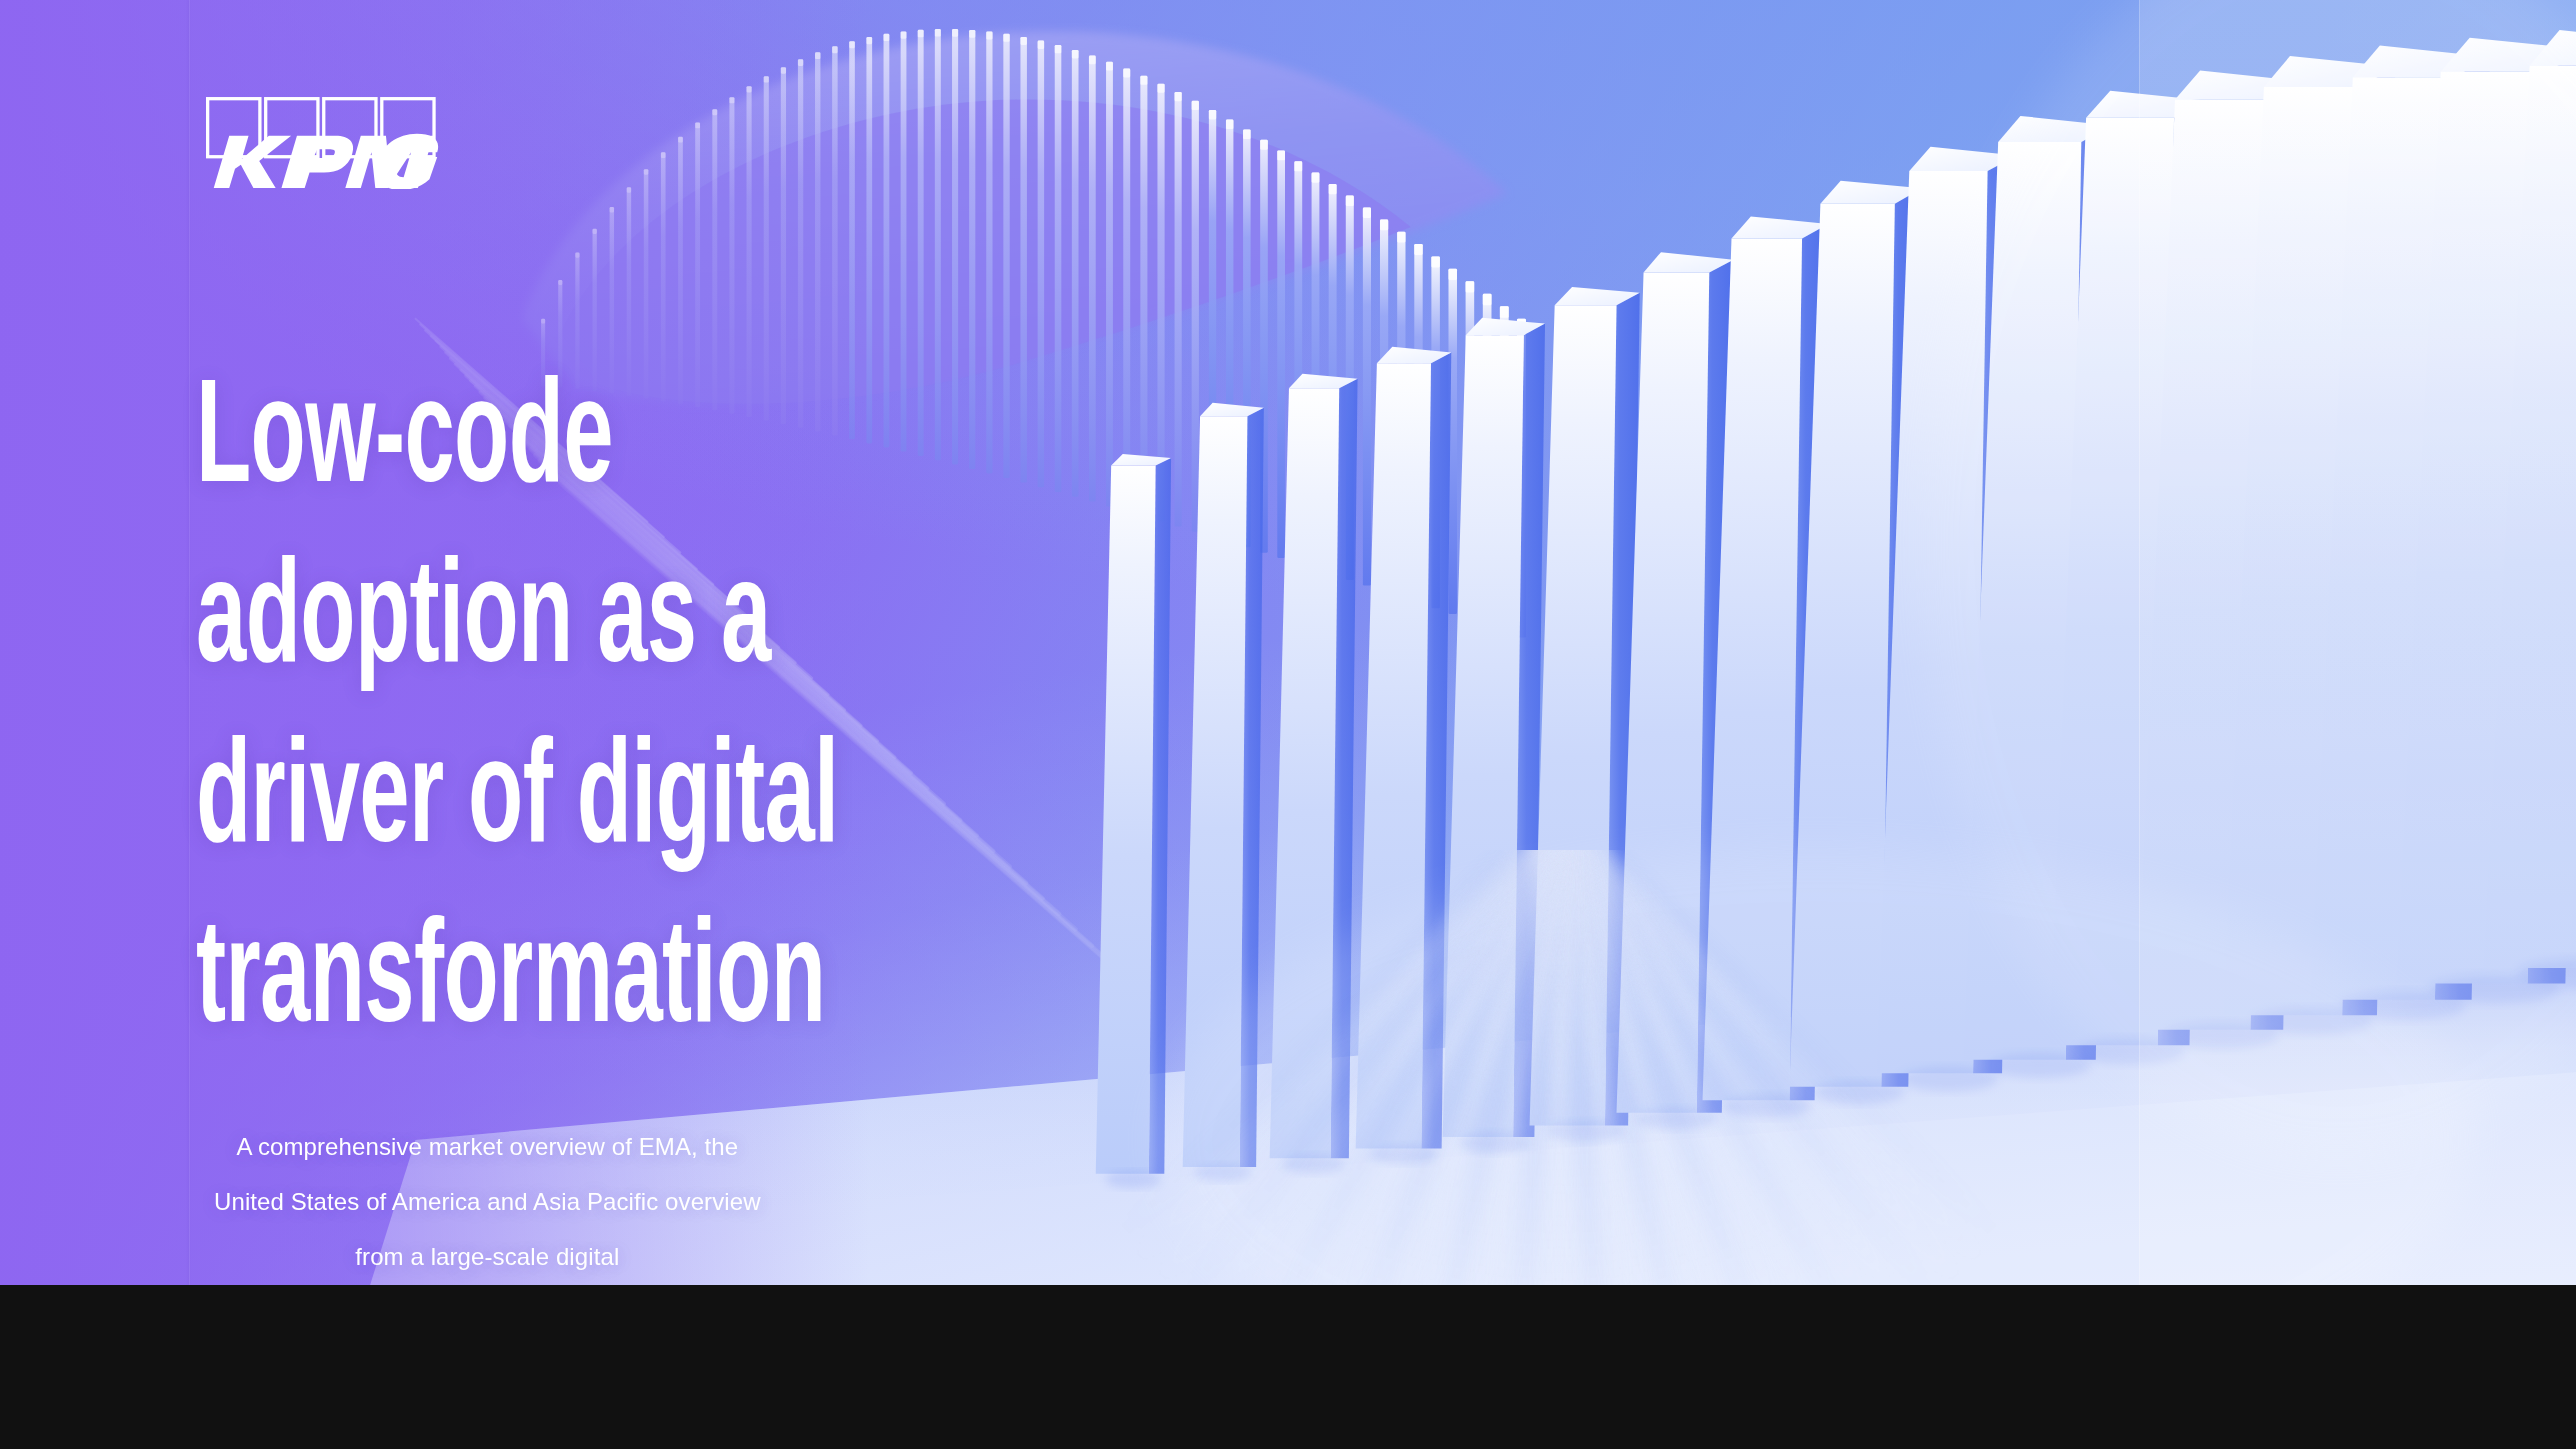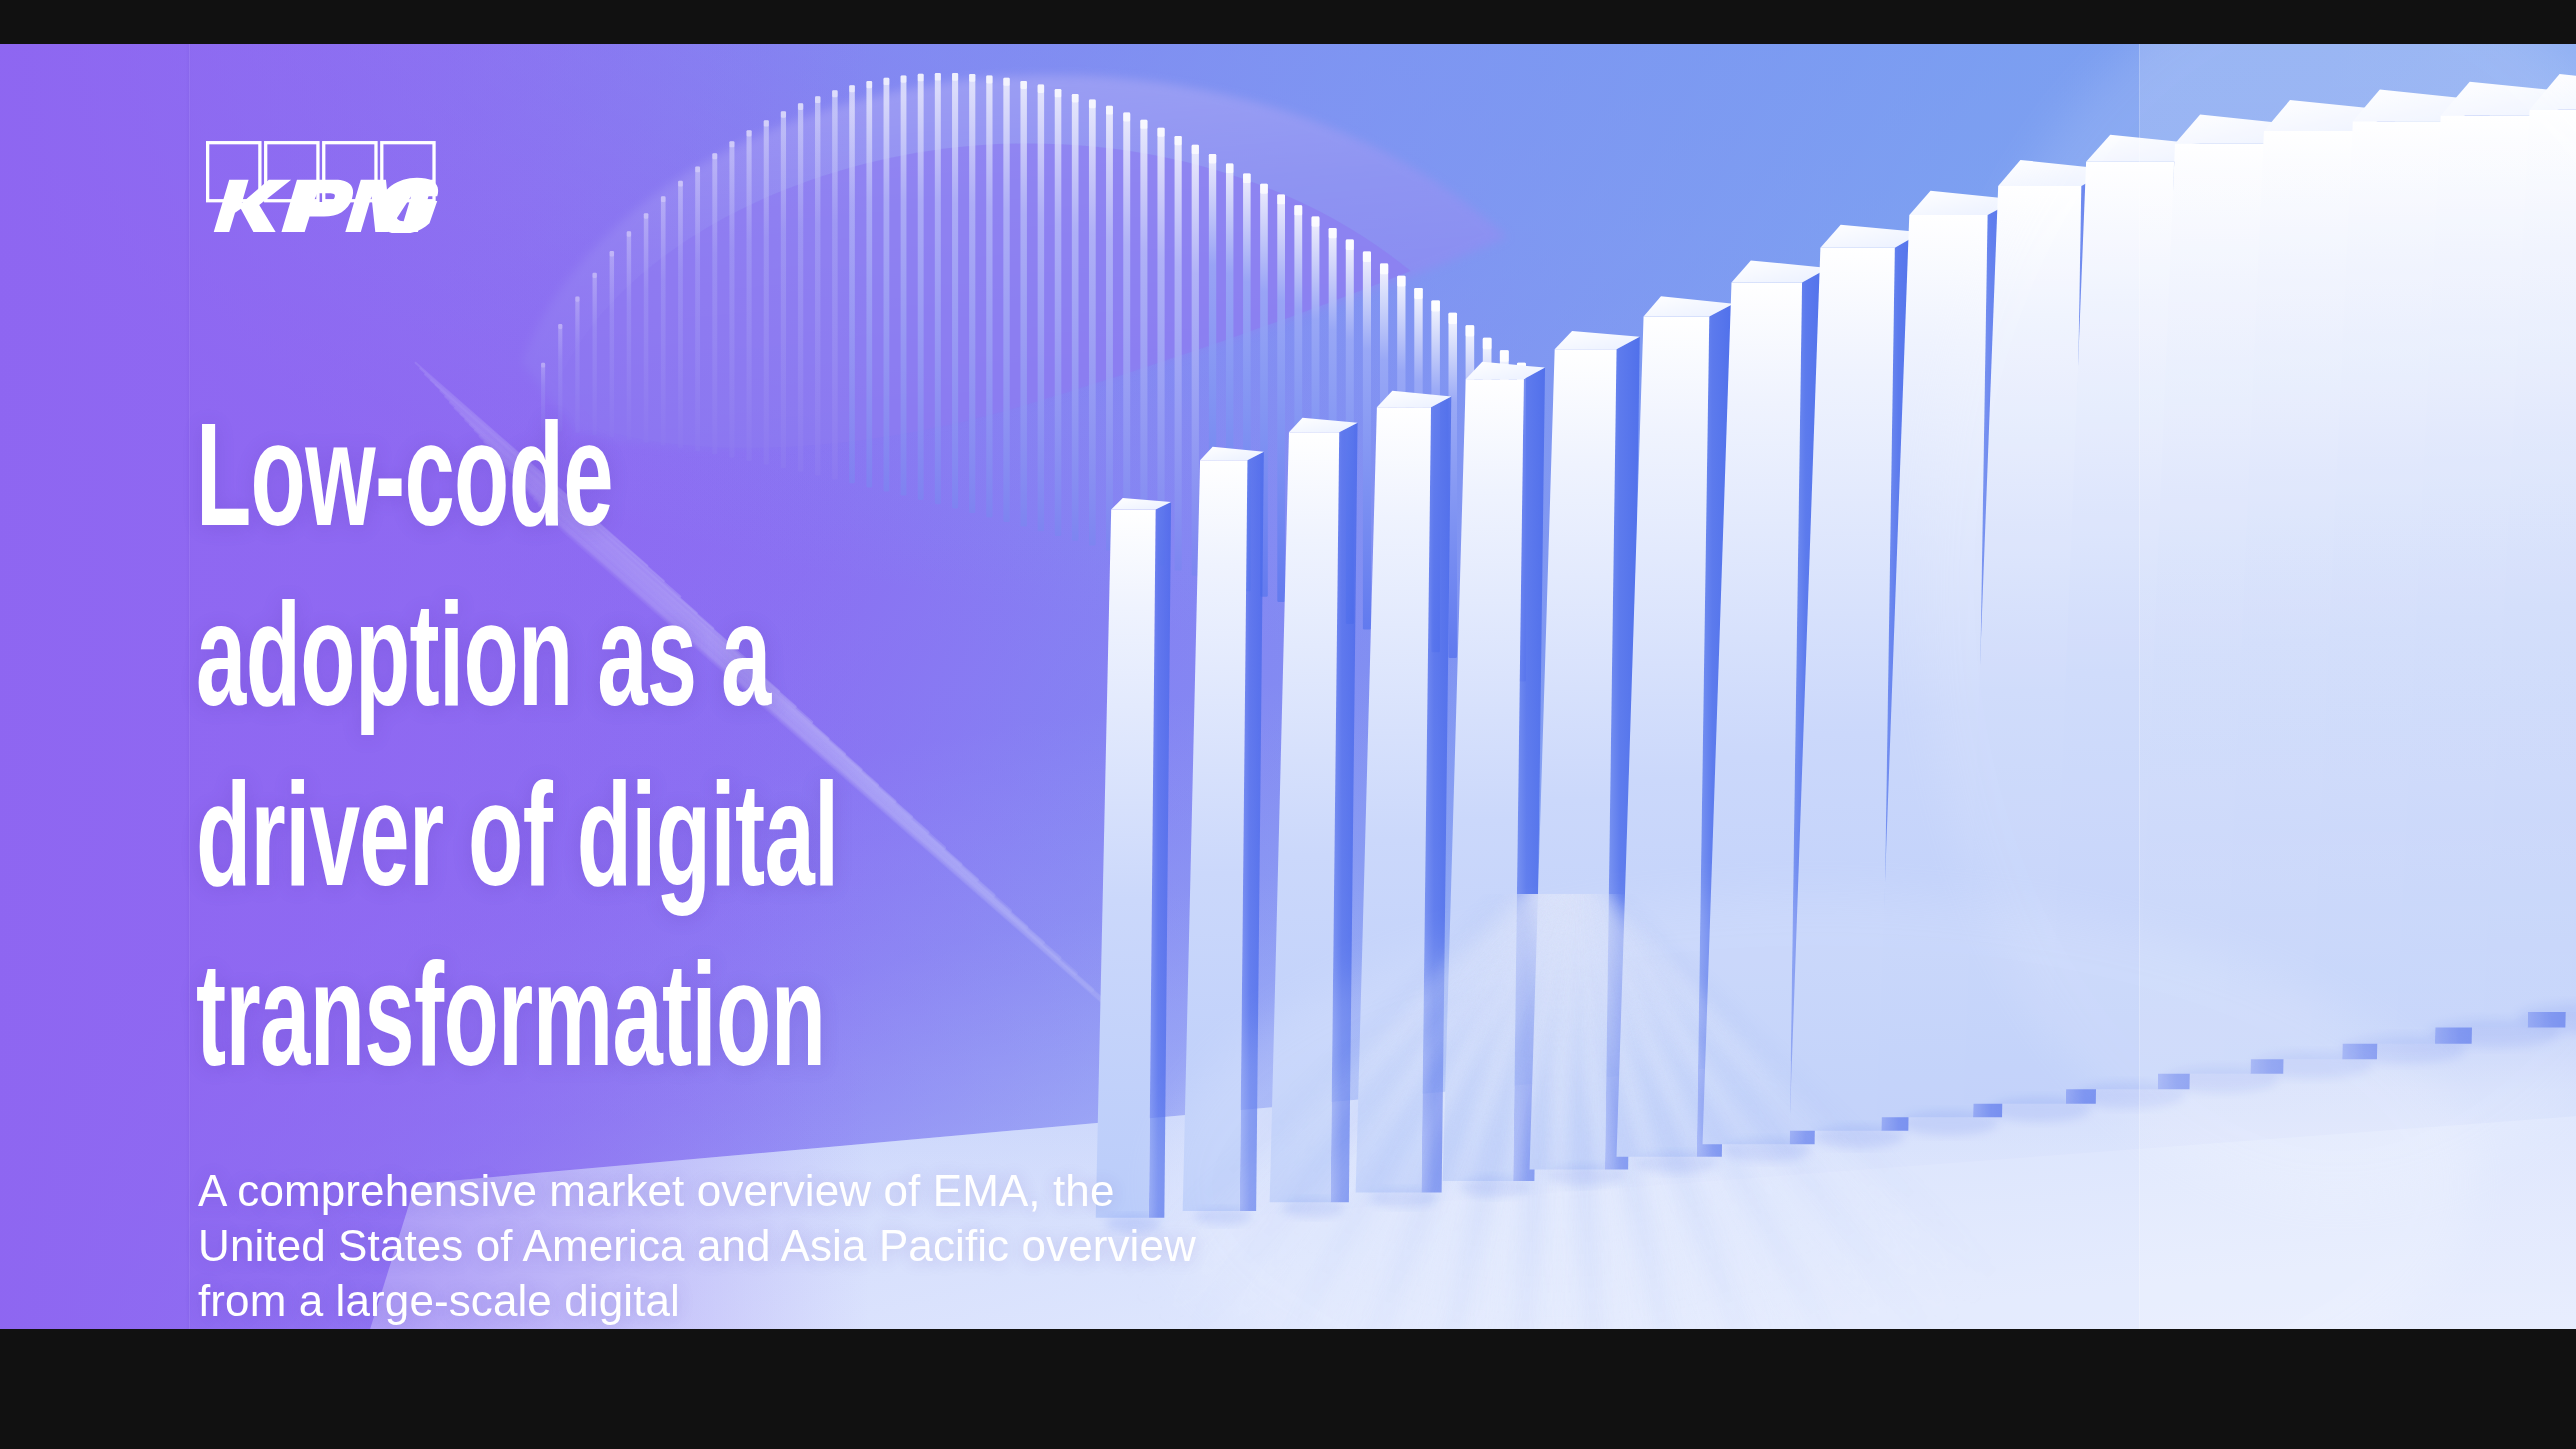--- a/index.html
+++ b/index.html
@@ -5,21 +5,20 @@
 <style>
   html,body{margin:0;padding:0;background:#111;}
   *{box-sizing:border-box;}
 
   #stage{
     position:relative;
     width:2576px;height:1285px;
     overflow:hidden;
     font-family:"Liberation Sans","DejaVu Sans",sans-serif;
     background:#737373;
-    margin-top:44px;
   }
 
   
   .bg-layer{position:absolute;inset:0;}
 
   #bg-base{
     background:
       linear-gradient(118deg,
         #8E66F1 0%,
         #8E66F1 14%,
@@ -106,27 +105,28 @@
     letter-spacing:-1px;
     transform:scaleX(.615);
     transform-origin:0 0;
     width:1855px;
     white-space:nowrap;
     text-shadow:0 1.9px 25px rgba(78,52,170,.20);
   }
   #headline .hl{display:block;}
 
   #subtitle{
-    position:absolute;left:198px;top:1119px;
+    position:absolute;left:214px;top:1119px;
     color:#FFFFFF;
     font-weight:400;
-    font-size:44px;
+    font-size:24px;
     line-height:55px;
     letter-spacing:0.1px;
     text-shadow:0 1px 15.5px rgba(80,60,175,.22);
+    text-align:center;
   }
   #subtitle .sl{display:block;white-space:nowrap;}
 </style>
 </head>
 <body>
 
 <div id="stage">
 
   <div class="bg-layer" id="bg-base"></div>
   <div class="bg-layer" id="bg-floorglow"></div>

